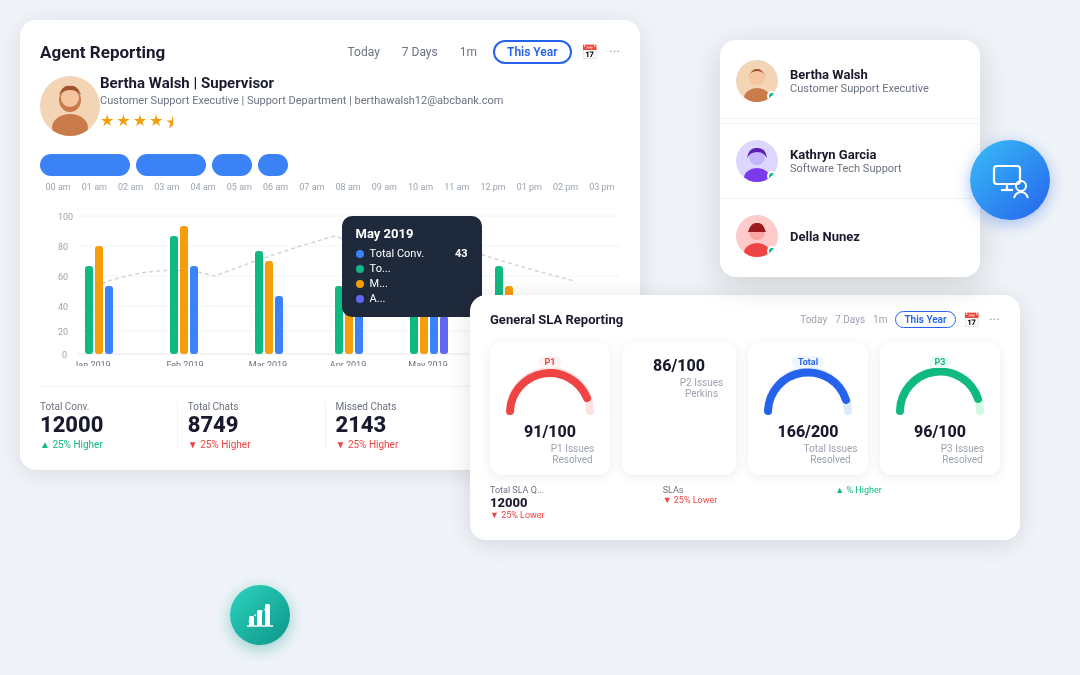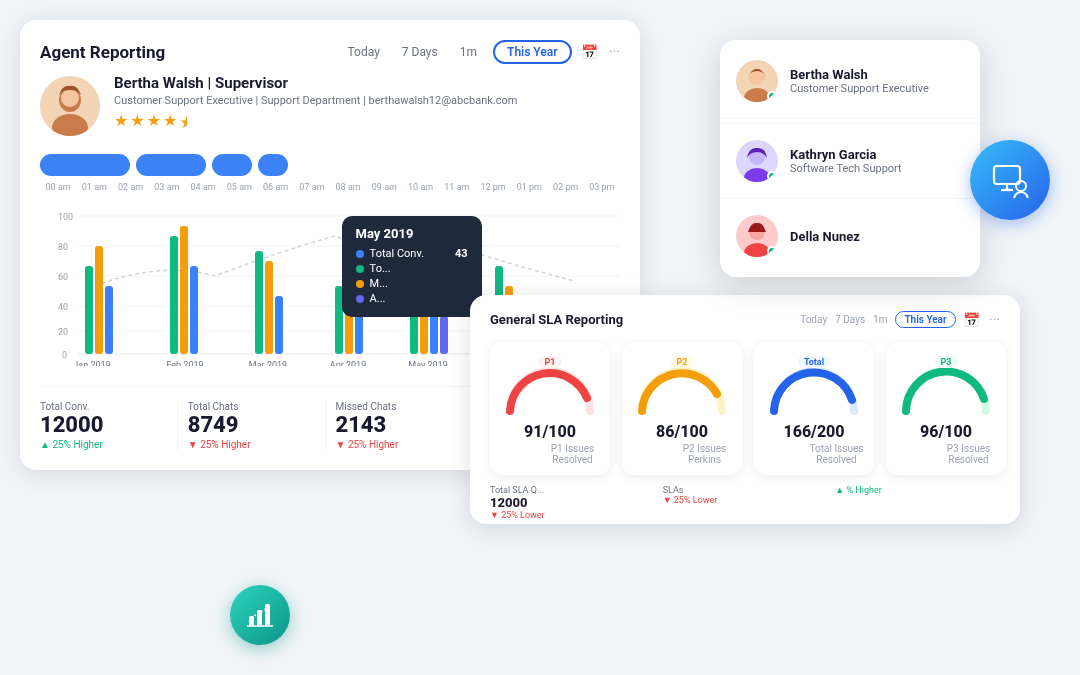--- a/index.html
+++ b/index.html
@@ -60,21 +60,20 @@
     .nav-icon {
       color: #9ca3af;
       font-size: 14px;
       cursor: pointer;
     }
 
     
     .agent-info {
       display: flex;
       align-items: center;
-      gap: 14px;
       margin-bottom: 16px;
     }
     .avatar {
       width: 60px;
       height: 60px;
       border-radius: 50%;
       overflow: hidden;
       flex-shrink: 0;
       background: #e5e7eb;
       display: flex;
@@ -268,21 +267,21 @@
 
     
     .sla-card {
       position: absolute;
       top: 295px;
       left: 470px;
       width: 550px;
       background: white;
       border-radius: 16px;
       box-shadow: 0 4px 24px rgba(0,0,0,0.12);
-      padding: 16px 20px 4px;
+      padding: 16px 20px 20px;
       z-index: 5;
     }
     .sla-header {
       display: flex;
       align-items: center;
       justify-content: space-between;
       margin-bottom: 14px;
     }
     .sla-title {
       font-size: 13px;
@@ -650,27 +649,20 @@
         <svg width="100" height="60" viewBox="0 0 100 60">
           <path d="M10 55 A40 40 0 0 1 90 55" stroke="#fee2e2" stroke-width="8" fill="none" stroke-linecap="round"></path>
           <path d="M10 55 A40 40 0 0 1 87 42" stroke="#ef4444" stroke-width="8" fill="none" stroke-linecap="round"></path>
         </svg>
       </div>
       <div class="gauge-value">91/100</div>
       <div class="gauge-sub">P1 Issues Resolved</div>
     </div>
 
     <div class="gauge-card">
-      <div class="gauge-wrapper">
-        <span class="gauge-label-badge" style="background:#fffbeb; color:#f59e0b;">P2</span>
-        <svg width="100" height="60" viewBox="0 0 100 60">
-          <path d="M10 55 A40 40 0 0 1 90 55" stroke="#fef3c7" stroke-width="8" fill="none" stroke-linecap="round"></path>
-          <path d="M10 55 A40 40 0 0 1 85 38" stroke="#f59e0b" stroke-width="8" fill="none" stroke-linecap="round"></path>
-        </svg>
-      </div>
       <div class="gauge-value">86/100</div>
       <div class="gauge-sub">P2 Issues Perkins</div>
     </div>
 
     <div class="gauge-card">
       <div class="gauge-wrapper">
         <span class="gauge-label-badge" style="background:#eff6ff; color:#2563eb;">Total</span>
         <svg width="100" height="60" viewBox="0 0 100 60">
           <path d="M10 55 A40 40 0 0 1 90 55" stroke="#dbeafe" stroke-width="8" fill="none" stroke-linecap="round"></path>
           <path d="M10 55 A40 40 0 0 1 88 44" stroke="#2563eb" stroke-width="8" fill="none" stroke-linecap="round"></path>

